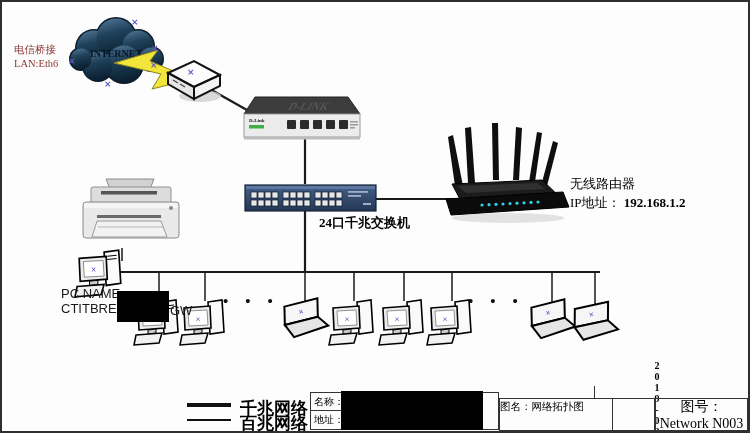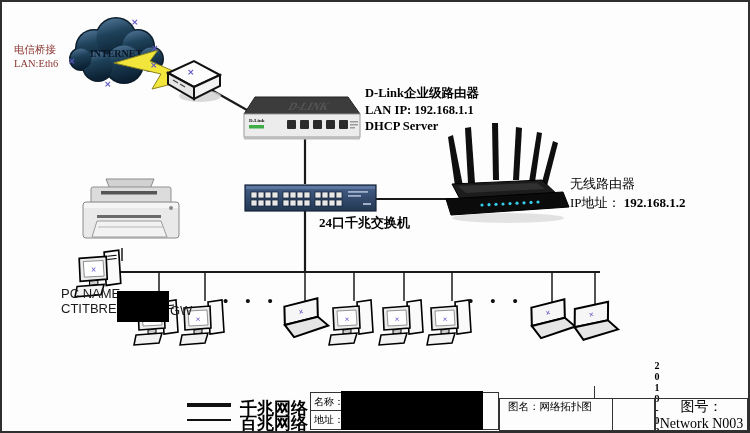--- a/index.html
+++ b/index.html
@@ -24,21 +24,21 @@
   .dots{font-size:15px;letter-spacing:17px;font-weight:bold;color:#111;z-index:3;}
   .handle{z-index:4;color:#5f58c7;font-family:"DejaVu Sans",sans-serif;
     font-size:9px;font-weight:bold;line-height:9px;}
   .redact{background:#000;z-index:5;}
   .legend-line{background:#111;z-index:3;}
   .legend-txt{font-size:17px;font-weight:bold;z-index:3;}
   .tbl{border:1px solid #333;box-sizing:border-box;z-index:3;background:transparent;}
   .tb-label{font-size:10px;line-height:18px;padding-left:3px;box-sizing:border-box;}
   .tb-row1{height:16px;line-height:16px;border-bottom:1px solid #333;
     font-size:10.5px;padding-left:8px;box-sizing:border-box;}
-  .tb-row2{height:15px;line-height:15px;font-size:10.5px;padding-left:8px;box-sizing:border-box;}
+  .tb-row2{height:15px;line-height:15px;font-size:10.5px;box-sizing:border-box;}
   .spaced{letter-spacing:3px;}
   .datecell{position:absolute;left:112px;top:0;width:43px;height:31px;
     border-left:1px solid #333;box-sizing:border-box;display:flex;
     align-items:center;justify-content:center;text-align:center;
     font-size:10px;line-height:11px;font-weight:bold;word-break:break-all;padding-left:44px;}
   .no-cell{display:flex;align-items:center;justify-content:center;font-size:14px;flex-direction:column;}
 </style>
 </head>
 <body>
 
@@ -323,25 +323,20 @@
   <span class="abs handle" style="left:102px;top:78px;">×</span>
   <span class="abs handle" style="left:149px;top:42px;">×</span>
   <span class="abs handle" style="left:148px;top:59px;">×</span>
   <span class="abs handle" style="left:185px;top:66px;">×</span>
 
   <div class="abs lbl note serif" style="left:12px;top:41px;">
     <div>电信桥接</div>
     <div>LAN:Eth6</div>
   </div>
 
-  <div class="abs lbl dlink-lbl serif" style="left:363px;top:83px;">
-    <div>D-Link企业级路由器</div>
-    <div>LAN IP: 192.168.1.1</div>
-    <div>DHCP Server</div>
-  </div>
 
   <div class="abs lbl sw-lbl serif" style="left:317px;top:212px;">24口千兆交换机</div>
 
   <div class="abs lbl wifi-lbl serif" style="left:568px;top:172px;">
     <div>无线路由器</div>
     <div>
       <span>IP地址：</span>
       <span class="b">192.168.1.2</span>
     </div>
   </div>

